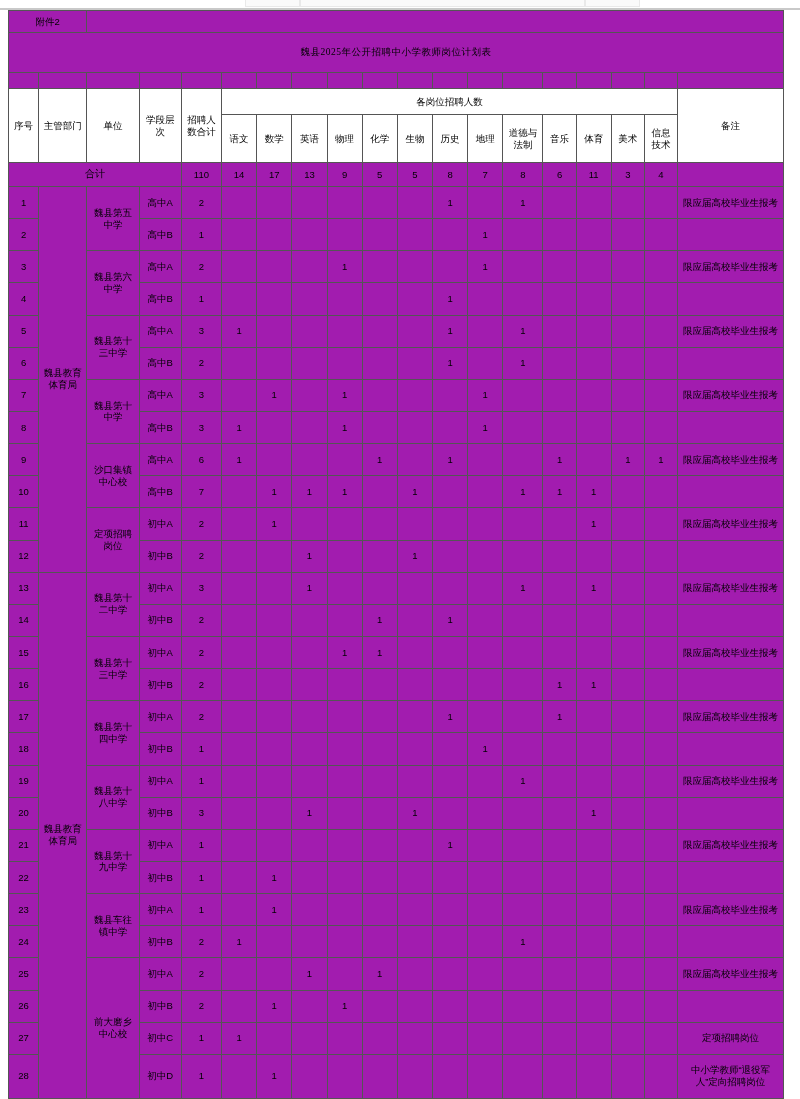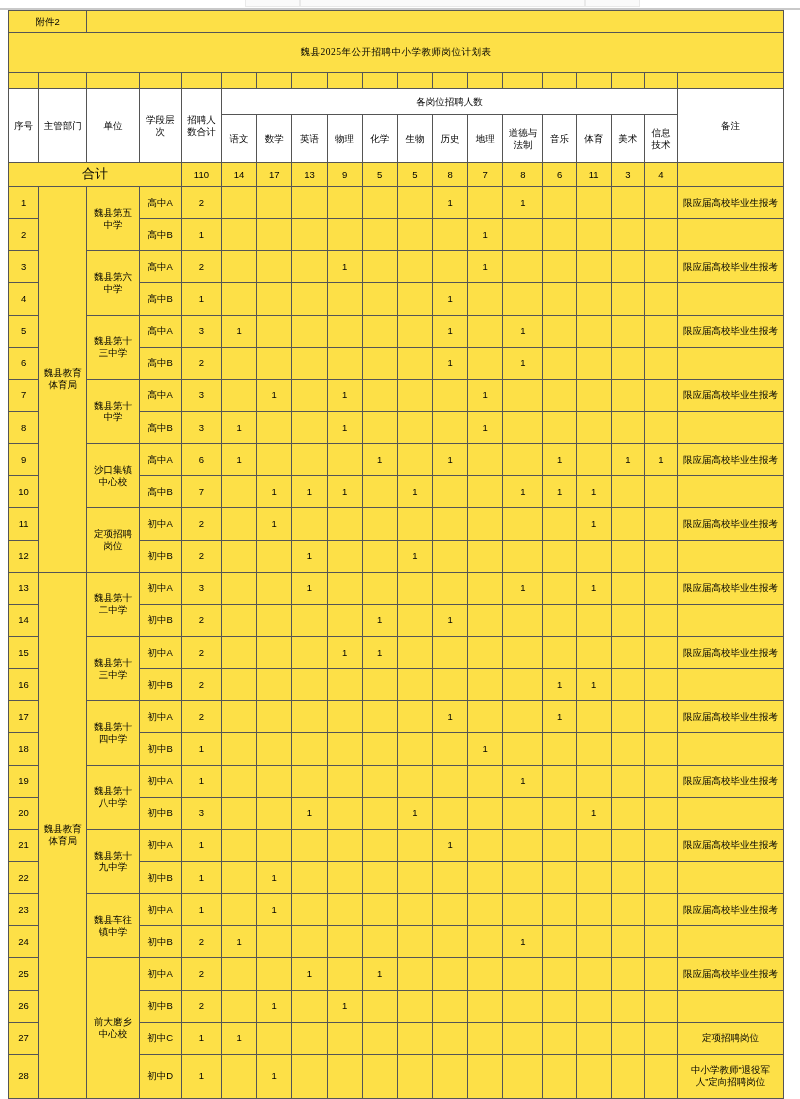--- a/index.html
+++ b/index.html
@@ -39,21 +39,21 @@
   
   .sheet {
     position: absolute; top: 10px; left: 8px;
     width: 776px;
   }
 
   table.grid {
     border-collapse: collapse;
     table-layout: fixed;
     width: 776px;
-    background: #fde047;
+    background: #a21caf;
   }
   table.grid td, table.grid th {
     border: 1px solid #555;
     padding: 1px 2px;
     text-align: center;
     vertical-align: middle;
     font-weight: normal;
     color: #000;
     font-size: 9.5px;
     line-height: 1.25;
@@ -83,21 +83,21 @@
 
   
   .hdr { font-size: 10px; background: #fff; }
   .hdr-group { height: 26px; font-size: 10.5px; }
   .hdr-sub { height: 48px; font-size: 10px; }
   .hdr-tall { height: 74px; font-size: 10px; }
   .remark-hdr { font-size: 8px; }
 
   
   .tot td { height: 24px; font-size: 11px; }
-  .tot .tot-label { font-size: 13px; }
+  .tot .tot-label { font-size: 10px; }
 
   
   .brow td { height: 0; }
   .cell-idx { font-size: 9.5px; }
   .cell-unit { font-size: 9px; line-height: 1.2; }
   .cell-dept { font-size: 9px; line-height: 1.35; }
   .cell-stage { font-size: 9.5px; }
   .cell-total { font-size: 9.5px; }
   .cell-num { font-size: 9.5px; }
   .cell-remark { font-size: 8.5px; line-height: 1.3; }

